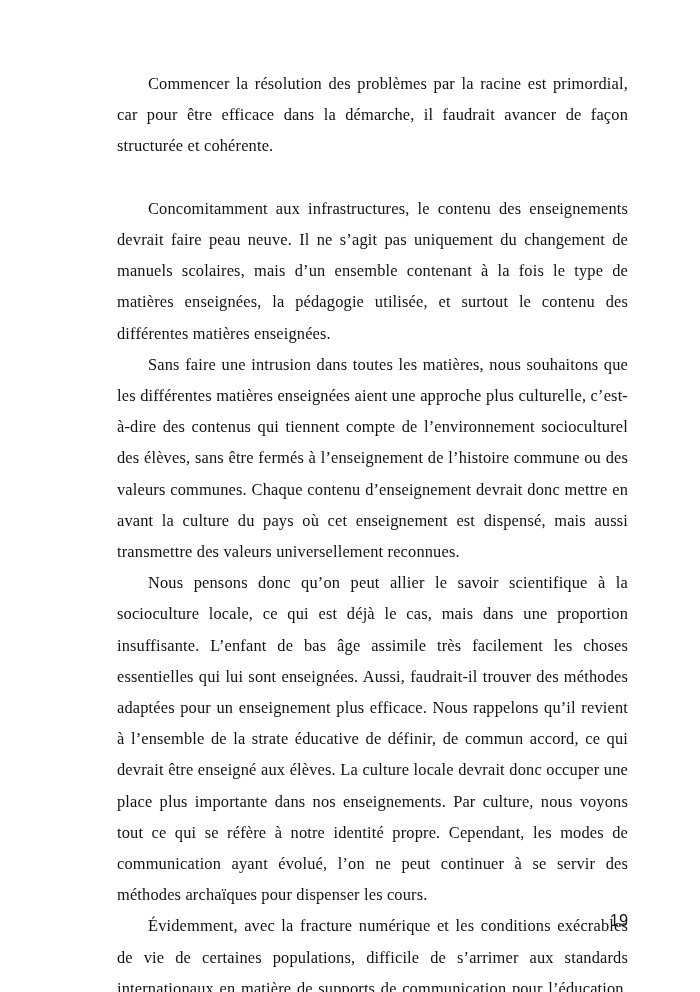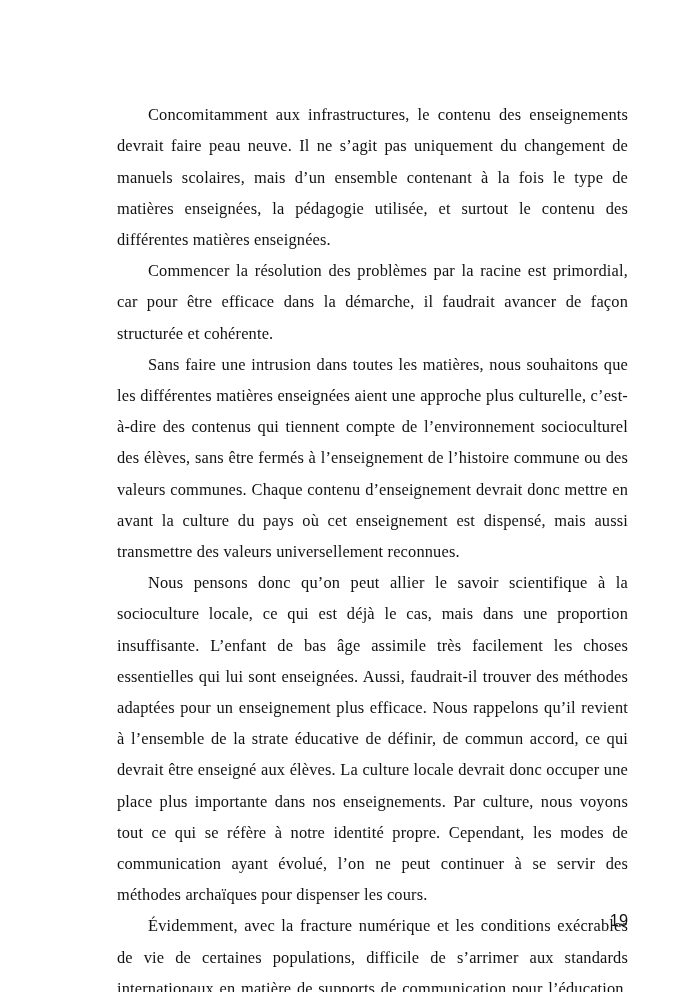--- a/index.html
+++ b/index.html
@@ -49,23 +49,23 @@
     color: #111111;
   }
 </style>
 </head>
 <body>
 
 <div class="page">
 
   <div class="text-block">
 
+    <p class="para">Commencer la résolution des problèmes par la racine est primordial, car pour être efficace dans la démarche, il faudrait avancer de façon structurée et cohérente.</p>
+
     <p class="para gap-before">Concomitamment aux infrastructures, le contenu des enseignements devrait faire peau neuve. Il ne s’agit pas uniquement du changement de manuels scolaires, mais d’un ensemble contenant à la fois le type de matières enseignées, la pédagogie utilisée, et surtout le contenu des différentes matières enseignées.</p>
-
-    <p class="para">Commencer la résolution des problèmes par la racine est primordial, car pour être efficace dans la démarche, il faudrait avancer de façon structurée et cohérente.</p>
 
     <p class="para">Sans faire une intrusion dans toutes les matières, nous souhaitons que les différentes matières enseignées aient une approche plus culturelle, c’est-à-dire des contenus qui tiennent compte de l’environnement socioculturel des élèves, sans être fermés à l’enseignement de l’histoire commune ou des valeurs communes. Chaque contenu d’enseignement devrait donc mettre en avant la culture du pays où cet enseignement est dispensé, mais aussi transmettre des valeurs universellement reconnues.</p>
 
     <p class="para">Nous pensons donc qu’on peut allier le savoir scientifique à la socioculture locale, ce qui est déjà le cas, mais dans une proportion insuffisante. L’enfant de bas âge assimile très facilement les choses essentielles qui lui sont enseignées. Aussi, faudrait-il trouver des méthodes adaptées pour un enseignement plus efficace. Nous rappelons qu’il revient à l’ensemble de la strate éducative de définir, de commun accord, ce qui devrait être enseigné aux élèves. La culture locale devrait donc occuper une place plus importante dans nos enseignements. Par culture, nous voyons tout ce qui se réfère à notre identité propre. Cependant, les modes de communication ayant évolué, l’on ne peut continuer à se servir des méthodes archaïques pour dispenser les cours.</p>
 
     <p class="para">Évidemment, avec la fracture numérique et les conditions exécrables de vie de certaines populations, difficile de s’arrimer aux standards internationaux en matière de supports de communication pour l’éducation. Néanmoins, nous n’allons pas nous laisser nous démoraliser par le manque de matériel didactique. En effet, comme toute chose qu’on entreprend, il faut de la volonté et des efforts. Dans</p>
 
   </div>
 
   <div class="page-number">19</div>

